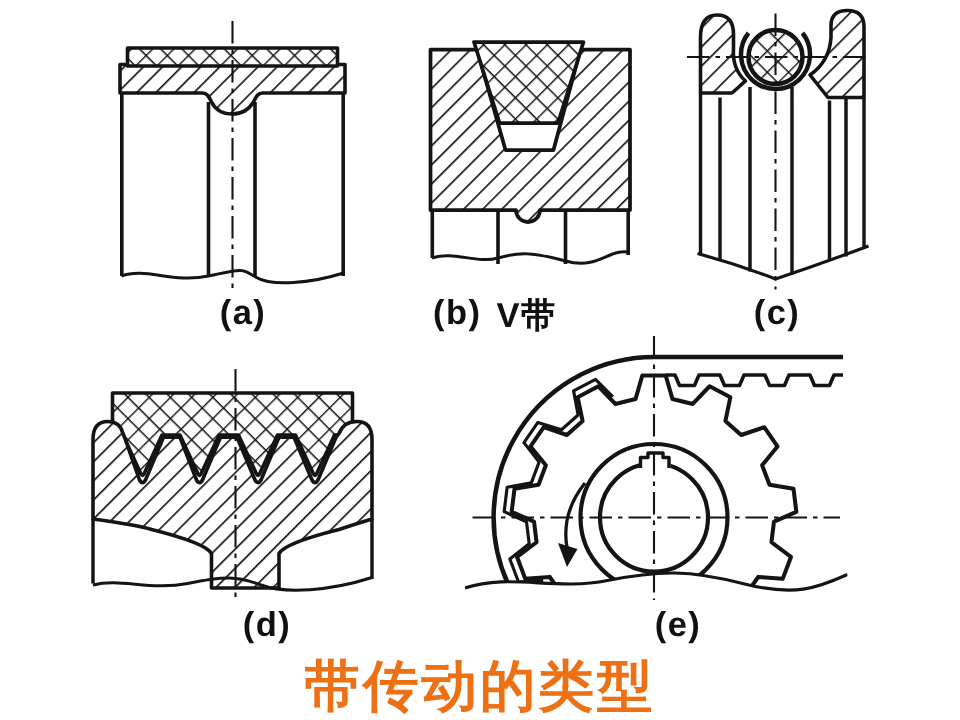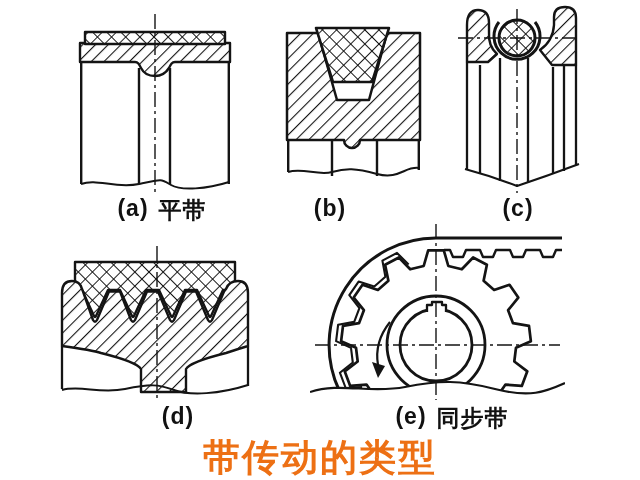--- a/index.html
+++ b/index.html
@@ -76,31 +76,30 @@
     <path d="M80,100 Q64,120 68,143" fill="none" stroke="#141414" stroke-width="2.2"></path>
     <path d="M68,156 L62,140 L75,144 Z" fill="#141414" stroke="none"></path>
     <path d="M0,180 L0,170 C30,160 60,172 95,165 S150,158 185,167 S235,170 255,161 L255,180 Z" fill="#fff" stroke="none"></path>
     <path d="M0,170 C30,160 60,172 95,165 S150,158 185,167 S235,170 255,161" fill="none" stroke="#141414" stroke-width="2.1"></path>
     <path d="M126,2 V178 M5,123 H250" stroke="#141414" stroke-width="1.4" stroke-dasharray="15 4 3 4" fill="none"></path>
   </g>
 </svg>
 
 <div class="cap" style="left:62px;top:195px;width:200px">
   <span>(a)</span>
-  <span>平带</span>
 </div>
 <div class="cap" style="left:230px;top:195px;width:200px">
   <span>(b)</span>
+  <span>V带</span>
 </div>
 <div class="cap" style="left:418px;top:195px;width:200px">
   <span>(c)</span>
 </div>
 <div class="cap" style="left:78px;top:403px;width:200px">
   <span>(d)</span>
 </div>
 <div class="cap" style="left:352px;top:403px;width:200px">
   <span>(e)</span>
-  <span>同步带</span>
 </div>
 
 <div class="title" style="color: rgb(237, 112, 20);">带传动的类型</div>
 
 </div>
 
 </body></html>

